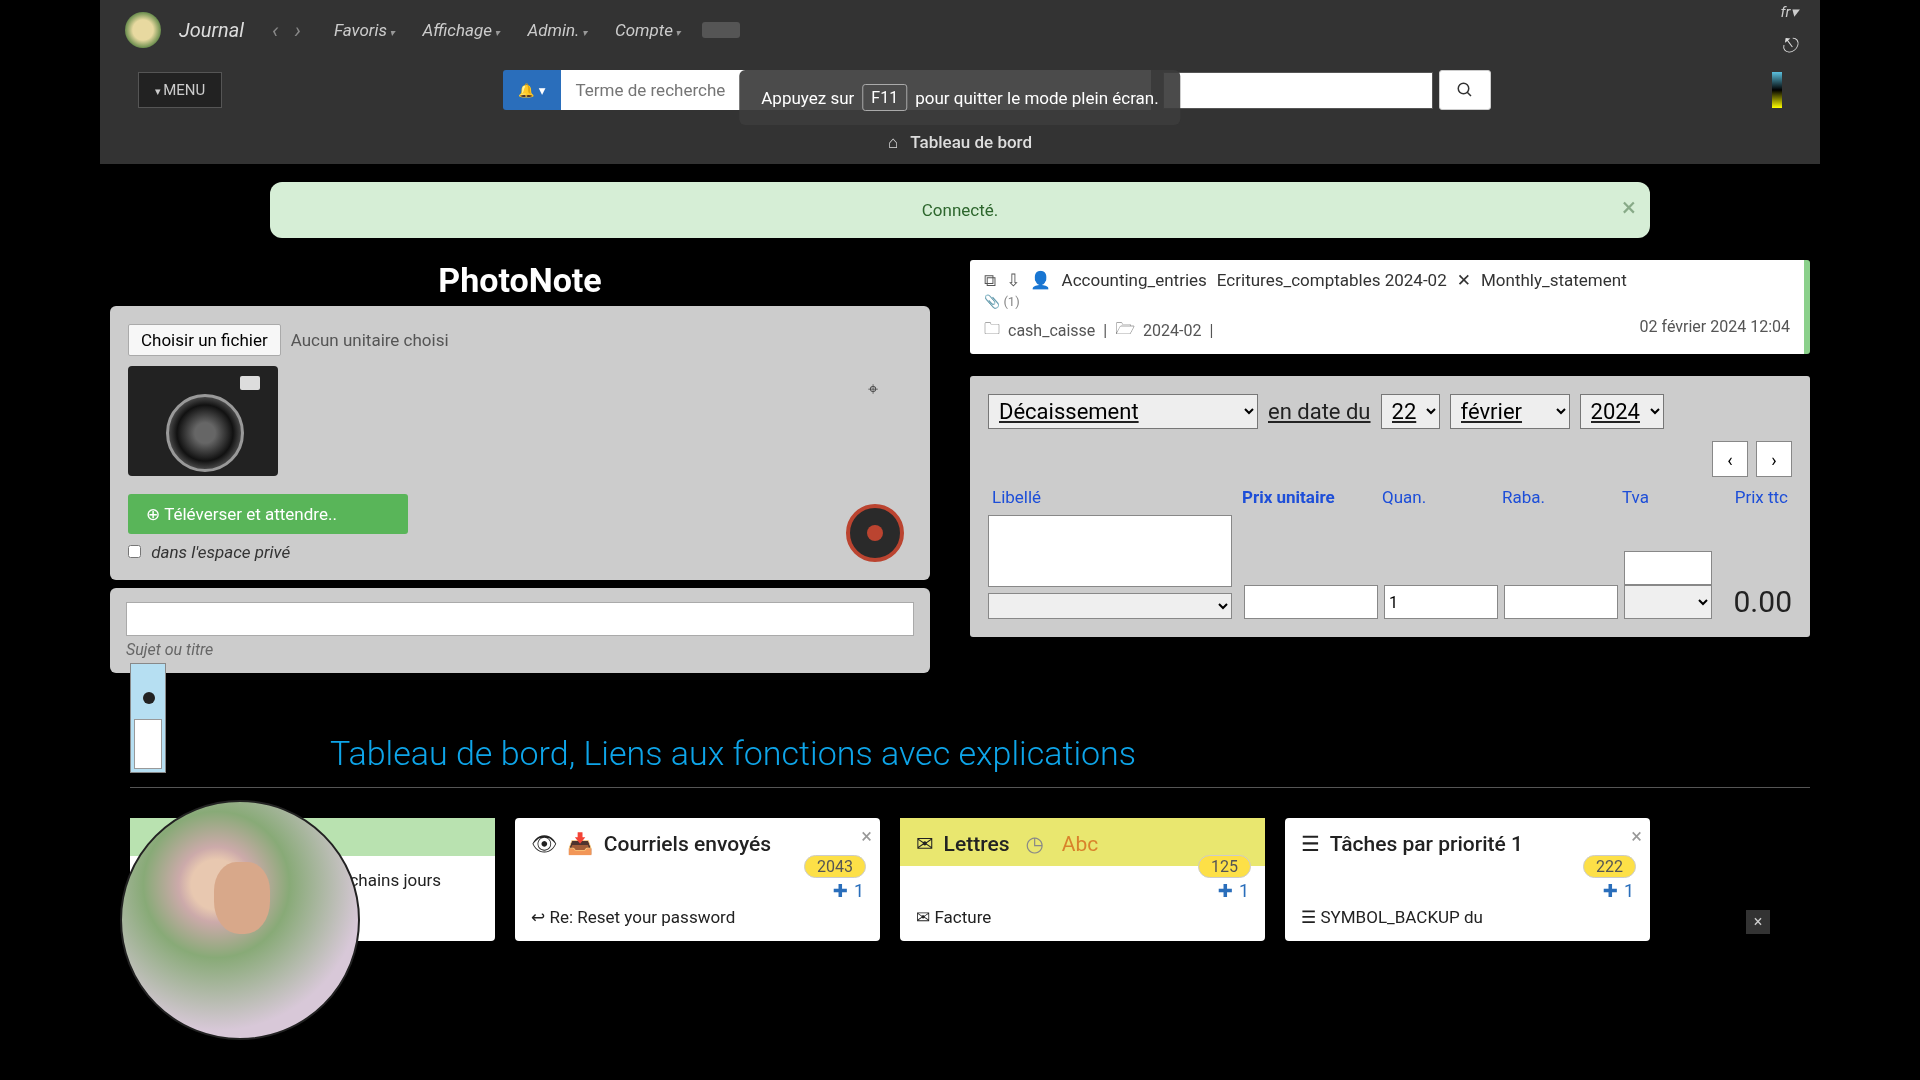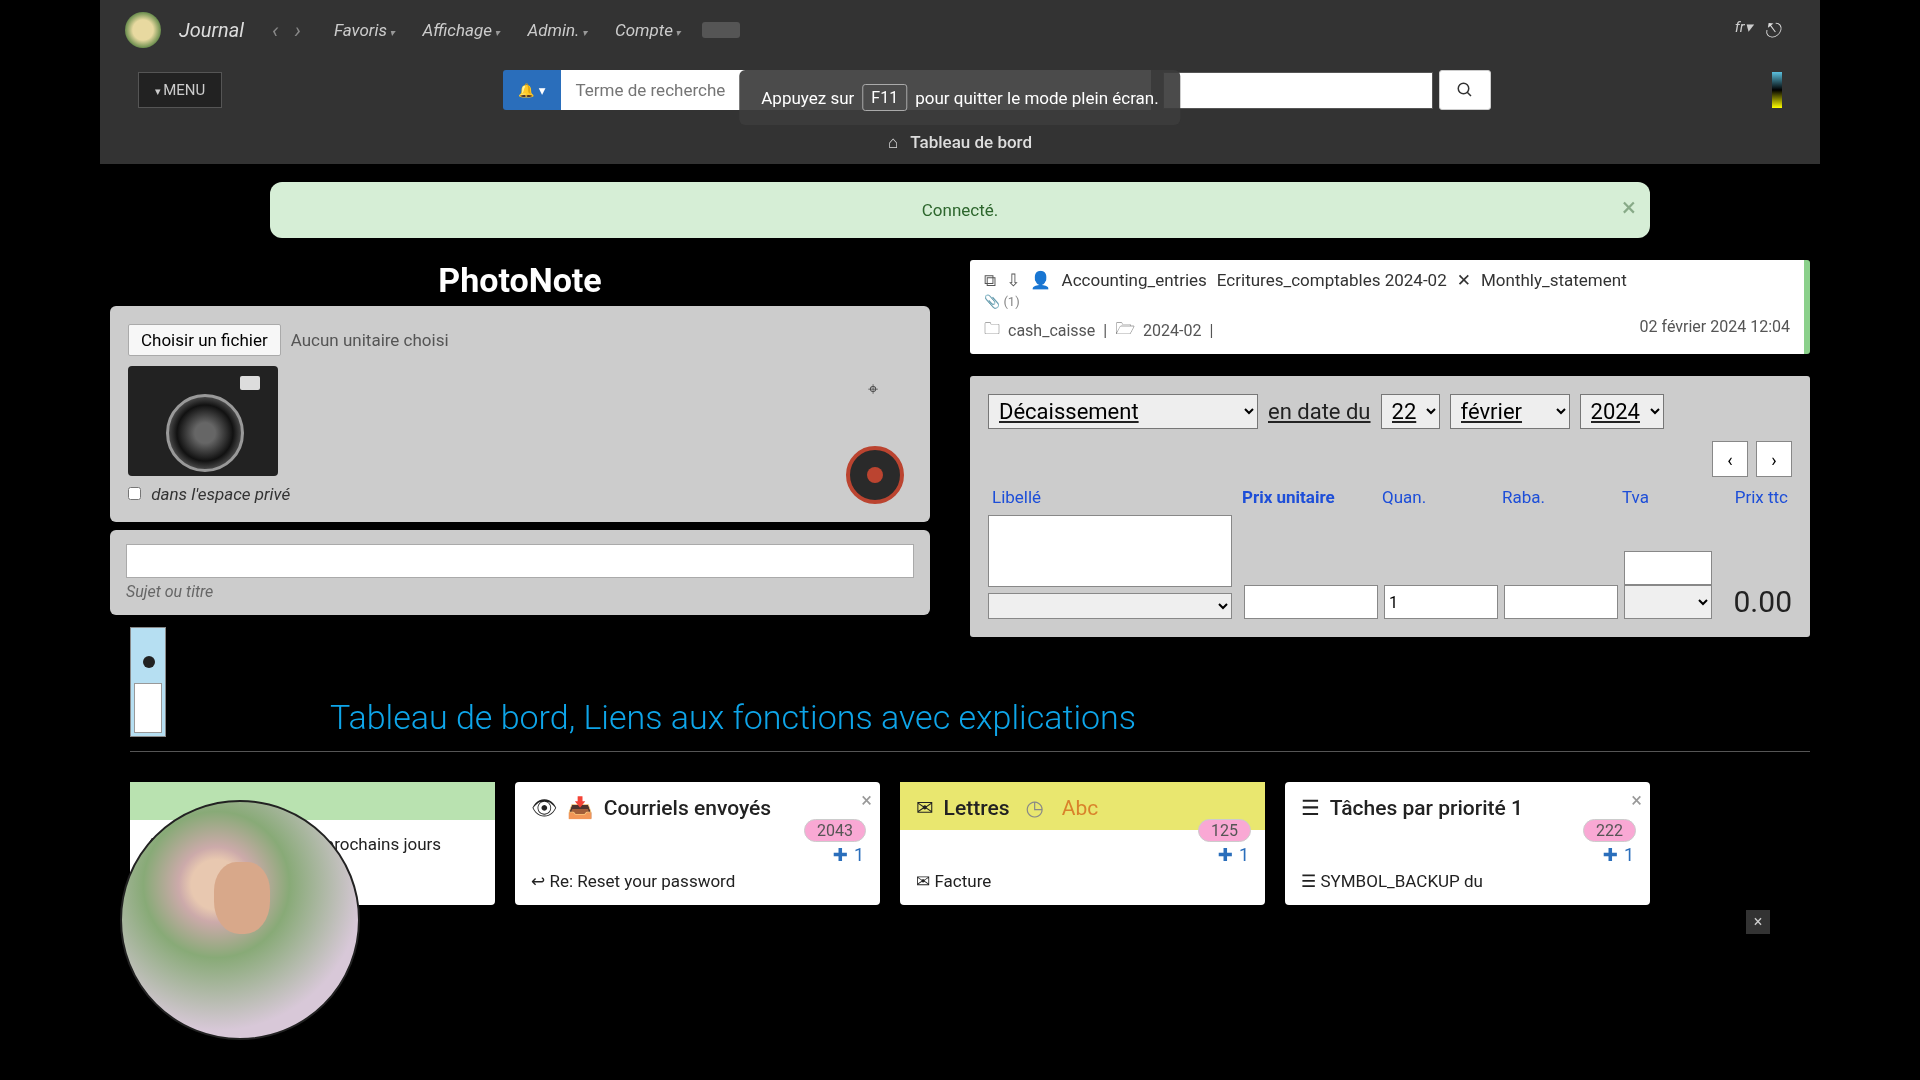--- a/index.html
+++ b/index.html
@@ -7,21 +7,21 @@
 
 
 .topnav { background:#333; height:60px; display:flex; align-items:center; padding:0 25px; position:relative; margin:0 100px;font-style:italic; }
 .logo { width:36px; height:36px; border-radius:50%; background:radial-gradient(circle,#e8d9a0 40%,#6b8e4e 70%); margin-right:18px; }
 .brand { font-size:20px; color:#ddd; margin-right:20px; }
 .navarr { color:#888; font-size:22px; padding:0 8px; cursor:pointer; }
 .navlinks { display:flex; gap:8px; margin-left:15px; }
 .navitem { color:#ccc; font-size:17px; padding:6px 10px; cursor:pointer; }
 .navitem::after { content:" ▾"; font-size:10px; color:#999; }
 .toggle { width:38px; height:16px; background:#555; border-radius:3px; margin-left:12px; }
-.topright { position:absolute; right:40px; display:flex; align-items:flex-start; gap:12px; }
+.topright { position:absolute; right:22px; display:flex; align-items:center; gap:12px;flex-direction:column; }
 .lang { color:#ccc; font-size:15px; }
 
 
 .fshint { position:absolute; top:70px; left:50%; transform:translateX(-50%); background:rgba(60,60,60,0.92); color:#fff; padding:14px 22px; border-radius:6px; font-size:17px; z-index:50; display:flex; align-items:center; gap:8px; }
 .fskey { border:1px solid #aaa; padding:3px 8px; border-radius:3px; font-size:16px; }
 
 
 .row2 { background:#333; height:60px; display:flex; align-items:center; justify-content:space-between; padding:0 38px; margin:0 100px; }
 .menubtn { background:#222; border:1px solid #555; color:#ccc; padding:8px 16px; font-size:15px; cursor:pointer; }
 .menubtn::before { content:"▾  "; font-size:11px; }
@@ -94,21 +94,21 @@
 .vslider::after { content:""; position:absolute; left:3px; bottom:3px; right:3px; height:48px; background:#fff; border:1px solid #999; }
 .dashtitle { font-size:34px; color:#0ea5e9; margin-left:200px; margin-top:30px; margin-bottom:14px; font-weight:300; }
 .hr { border:0; border-top:1px solid #555; margin-bottom:30px; margin-left:0; }
 
 .cards { display:flex; gap:20px; }
 .card { background:#fff; color:#222; width:365px; border-radius:4px; position:relative; padding:0; }
 .card .close { position:absolute; right:8px; top:6px; color:#999; font-size:20px; cursor:pointer; }
 .cardhead { padding:14px 16px 10px 16px; display:flex; align-items:center; gap:10px; font-size:21px; position:relative; }
 .cardhead.green { background:#b9e2b0; }
 .cardhead.yellow { background:#e9e76f; }
-.badge { background:#f9a8d4; border:1px solid #ccc; border-radius:12px; padding:1px 12px; font-size:16px; color:#555; position:absolute; right:14px; bottom:-12px; }
+.badge { background:#fde047; border:1px solid #ccc; border-radius:12px; padding:1px 12px; font-size:16px; color:#555; position:absolute; right:14px; bottom:-12px; }
 .cardbody { padding:14px 16px; font-size:17px; }
 .addrow { display:flex; justify-content:flex-end; align-items:center; gap:6px; color:#2a6ebb; font-size:18px; margin-bottom:6px; }
 .abc { color:#d9822b; font-size:21px; margin-left:8px; }
 .clockico { color:#888; margin-left:6px; }
 
 .dismiss { position:absolute; right:150px; top:910px; background:#333; color:#ccc; width:24px; height:24px; text-align:center; font-size:16px; line-height:24px; cursor:pointer; }
 
 
 .bubble { position:absolute; left:120px; bottom:40px; width:240px; height:240px; border-radius:50%; background:radial-gradient(circle at 40% 35%, #e8c8b0 12%, #caa 18%, #8a7 35%, #d8c8d8 70%); z-index:60; border:2px solid #222; overflow:hidden; }
 .bubble::after { content:""; position:absolute; left:92px; top:60px; width:56px; height:72px; background:#d8a88a; border-radius:40% 40% 45% 45%; }
@@ -175,20 +175,21 @@
   <div class="leftcol">
     <div style="background:transparent;">
         <h2 class="pn-title" style="color:#fff;background:transparent;">PhotoNote</h2>
       </div>
     <div class="pnpanel">
       <div>
         <button class="filebtn">Choisir un fichier</button>
         <span class="filestat">Aucun unitaire choisi</span>
       </div>
       <div class="camera"></div>
+      <button class="upbtn">Téléverser et attendre..</button>
       <div class="privrow">
         <input type="checkbox" style="">
         <span>dans l'espace privé</span>
       </div>
       <div class="recbtn"></div>
     </div>
     <div class="pnpanel2">
       <input class="subjin" style="">
       <div class="subjhint">Sujet ou titre</div>
     </div>

